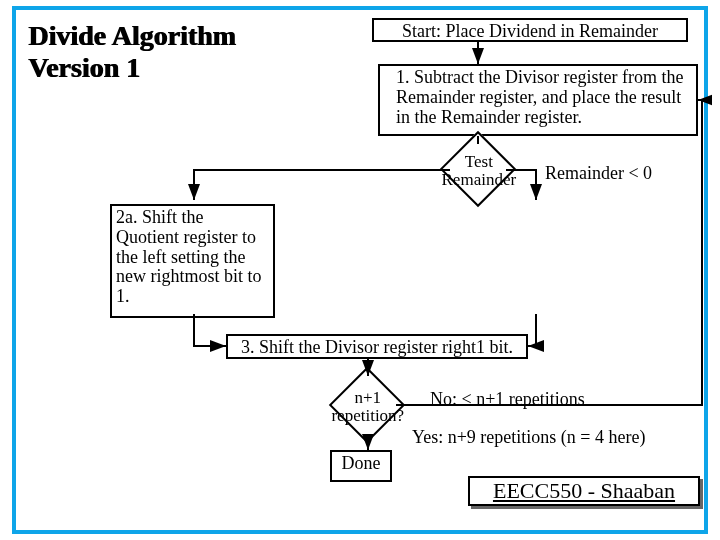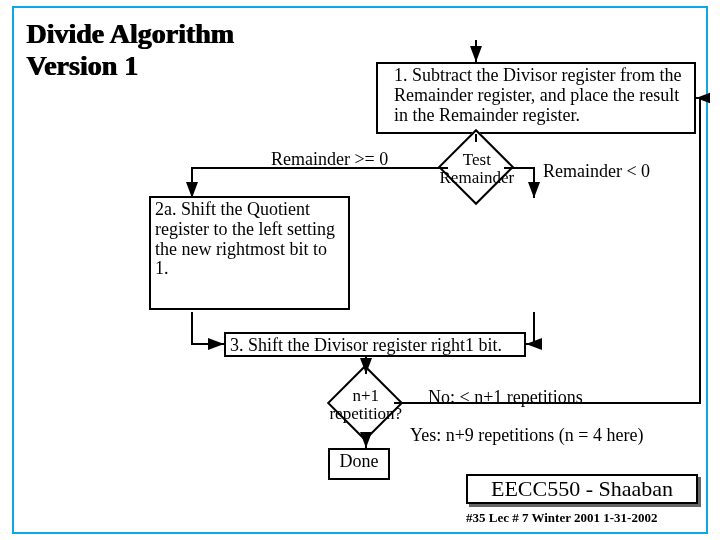--- a/index.html
+++ b/index.html
@@ -11,21 +11,21 @@
     width: 720px;
     height: 540px;
     position: relative;
   }
   .frame {
     position: absolute;
     left: 12px;
     top: 6px;
     width: 696px;
     height: 528px;
-    border: 2px solid #0ea5e9;
+    border: 4px solid #0ea5e9;
     background: #fff;
   }
   .title {
     position: absolute;
     left: 12px;
     top: 10px;
     font-size: 28px;
     font-weight: bold;
     line-height: 1.15;
     text-shadow: 1px 0 #000;
@@ -46,43 +46,44 @@
     padding: 2px 4px;
   }
   .box-start {
     left: 356px; top: 8px; width: 316px; height: 24px;
     text-align: center;
   }
   .box-step1 {
     left: 362px; top: 54px; width: 320px; height: 72px; padding-left: 16px;
   }
   .box-2a {
-    left: 94px; top: 188px; width: 201px; height: 114px; margin-left: 41px;
+    left: 94px; top: 194px; width: 165px; height: 114px;
   }
   .box-2b {
     left: 364px; top: 190px; width: 316px; height: 114px;
   }
   .box-step3 {
     left: 210px; top: 324px; width: 302px; height: 25px;
-    text-align: left;
+    text-align: center;
   }
   .box-done {
     left: 314px; top: 440px; width: 62px; height: 32px;
     text-align: center;
   }
   .footer-box {
     position: absolute;
     left: 452px; top: 466px;
     width: 232px; height: 30px;
     border: 2px solid #000;
     box-shadow: 3px 3px 0 #666;
     background: #fff;
     text-align: center;
     font-size: 22px;
     line-height: 26px;
+    text-decoration: underline;
   }
   .footer-sub {
     position: absolute;
     left: 452px; top: 502px;
     font-size: 13px;
     font-weight: bold;
   }
   .diamond {
     position: absolute;
     border: 2px solid #000;
@@ -120,44 +121,43 @@
   }
 </style>
 </head>
 <body>
 
 <div class="frame">
 
   <div class="title" style="white-space:pre-line;">Divide Algorithm
 Version 1</div>
 
+  <div class="box box-start">Start: Place Dividend in Remainder</div>
   <div class="box box-step1">1. Subtract the Divisor register from the Remainder register, and place the result in the Remainder register.</div>
 
   <div class="diamond d-test">
     <div class="diamond-inner">Test Remainder</div>
   </div>
 
-  <div class="label lbl-ge0">Remainder &gt;= 0</div>
   <div class="label lbl-lt0">Remainder &lt; 0</div>
 
   <div class="box box-2a">2a. Shift the Quotient register to the left setting the new rightmost bit to 1.</div>
 
   <div class="box box-step3">3. Shift the Divisor register right1 bit.</div>
 
   <div class="diamond d-rep">
     <div class="diamond-inner">n+1 repetition?</div>
   </div>
 
   <div class="label lbl-no">No: &lt; n+1 repetitions</div>
   <div class="label lbl-yes">Yes: n+9 repetitions (n = 4 here)</div>
 
   <div class="box box-done">Done</div>
 
   <div class="footer-box">EECC550 - Shaaban</div>
-  <div class="footer-sub">#35   Lec # 7   Winter 2001   1-31-2002</div>
 
   <svg class="arrows">
     <defs>
       <marker id="ah" markerWidth="10" markerHeight="10" refX="8" refY="3" orient="auto">
         <path d="M0,0 L8,3 L0,6 Z" fill="#000"></path>
       </marker>
     </defs>
 
     <line x1="462" y1="32" x2="462" y2="54" stroke="#000" stroke-width="2" marker-end="url(#ah)"></line>
 

